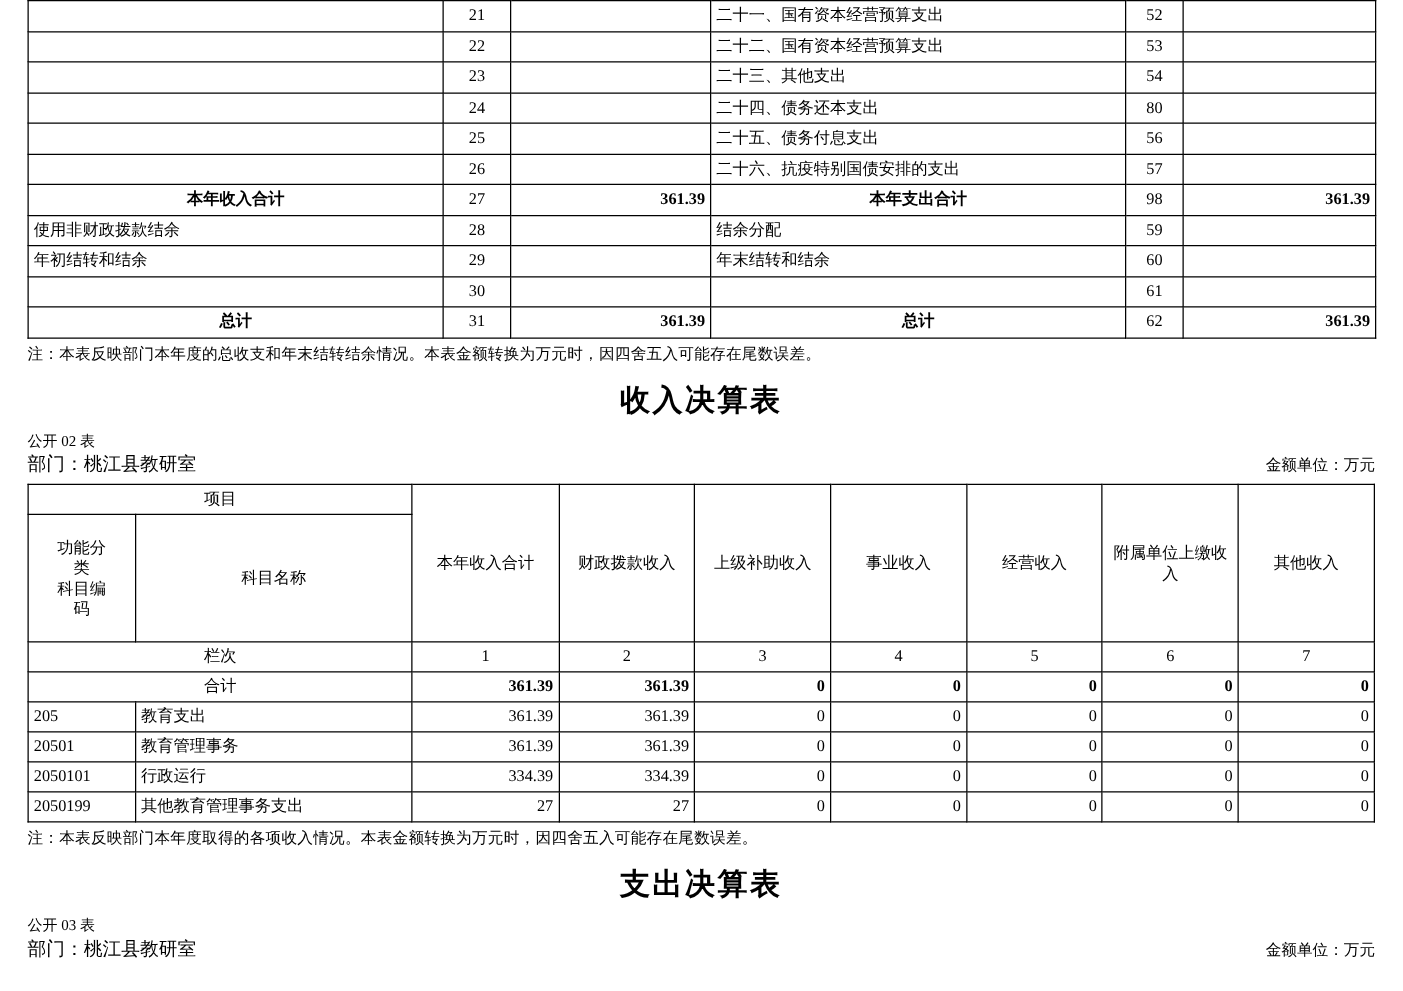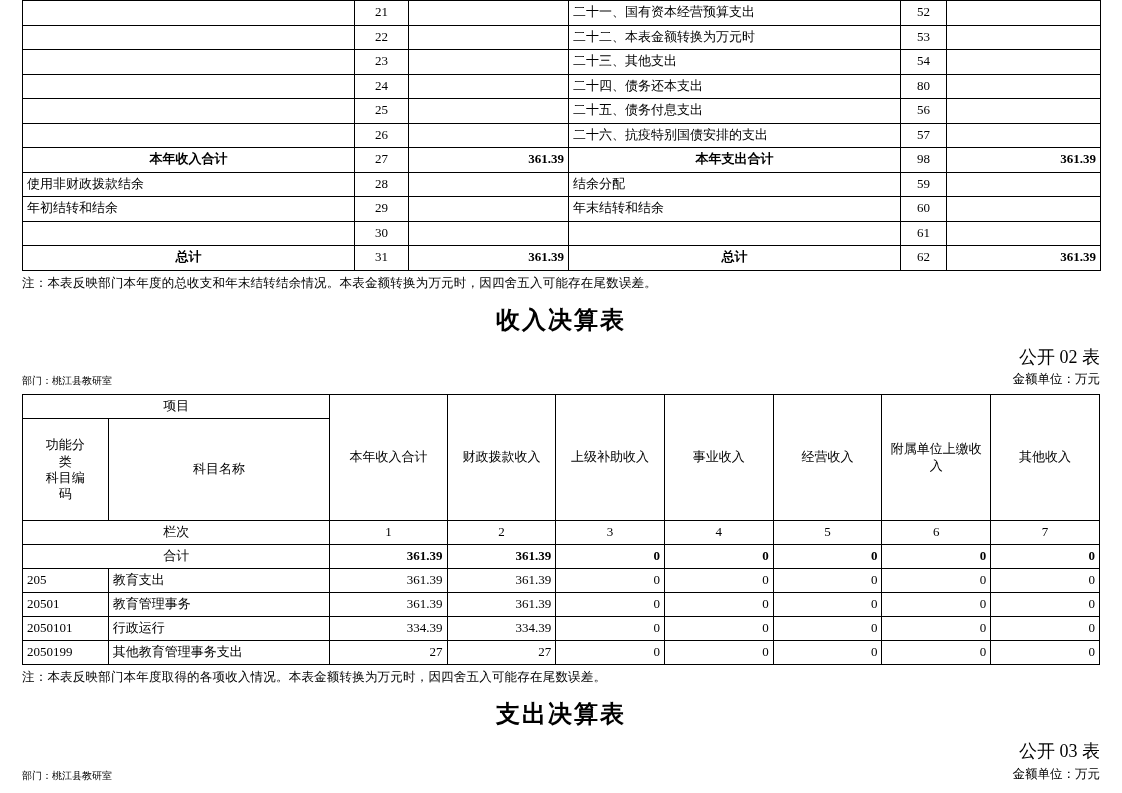--- a/index.html
+++ b/index.html
@@ -56,31 +56,30 @@
 
   h2.doc-title {
     text-align: center;
     font-size: 24px;
     font-weight: bold;
     margin: 12px 0 8px 0;
     letter-spacing: 2px;
   }
 
   .meta-right {
-    text-align: right;
-    font-size: 18px;
+    font-size: 12px;
     line-height: 1.55;
   }
   .meta-row {
     display: flex;
     justify-content: space-between;
     align-items: flex-end;
     font-size: 12.5px;
   }
-  .dept { font-size: 10px; }
+  .dept { font-size: 15px; }
 
   
   #tbl-income td { height: 21px; }
   .h-tall { height: 23px !important; }
 
   .spacer-sm { height: 6px; }
 </style>
 </head>
 <body>
 
@@ -101,21 +100,21 @@
         <td class="c">21</td>
         <td class="r"></td>
         <td class="l">二十一、国有资本经营预算支出</td>
         <td class="c">52</td>
         <td class="r"></td>
       </tr>
       <tr>
         <td class="c b"></td>
         <td class="c">22</td>
         <td class="r"></td>
-        <td class="l">二十二、本表金额转换为万元时</td>
+        <td class="l">二十二、国有资本经营预算支出</td>
         <td class="c">53</td>
         <td class="r"></td>
       </tr>
       <tr>
         <td class="c b"></td>
         <td class="c">23</td>
         <td class="r"></td>
         <td class="l">二十三、其他支出</td>
         <td class="c">54</td>
         <td class="r"></td>

